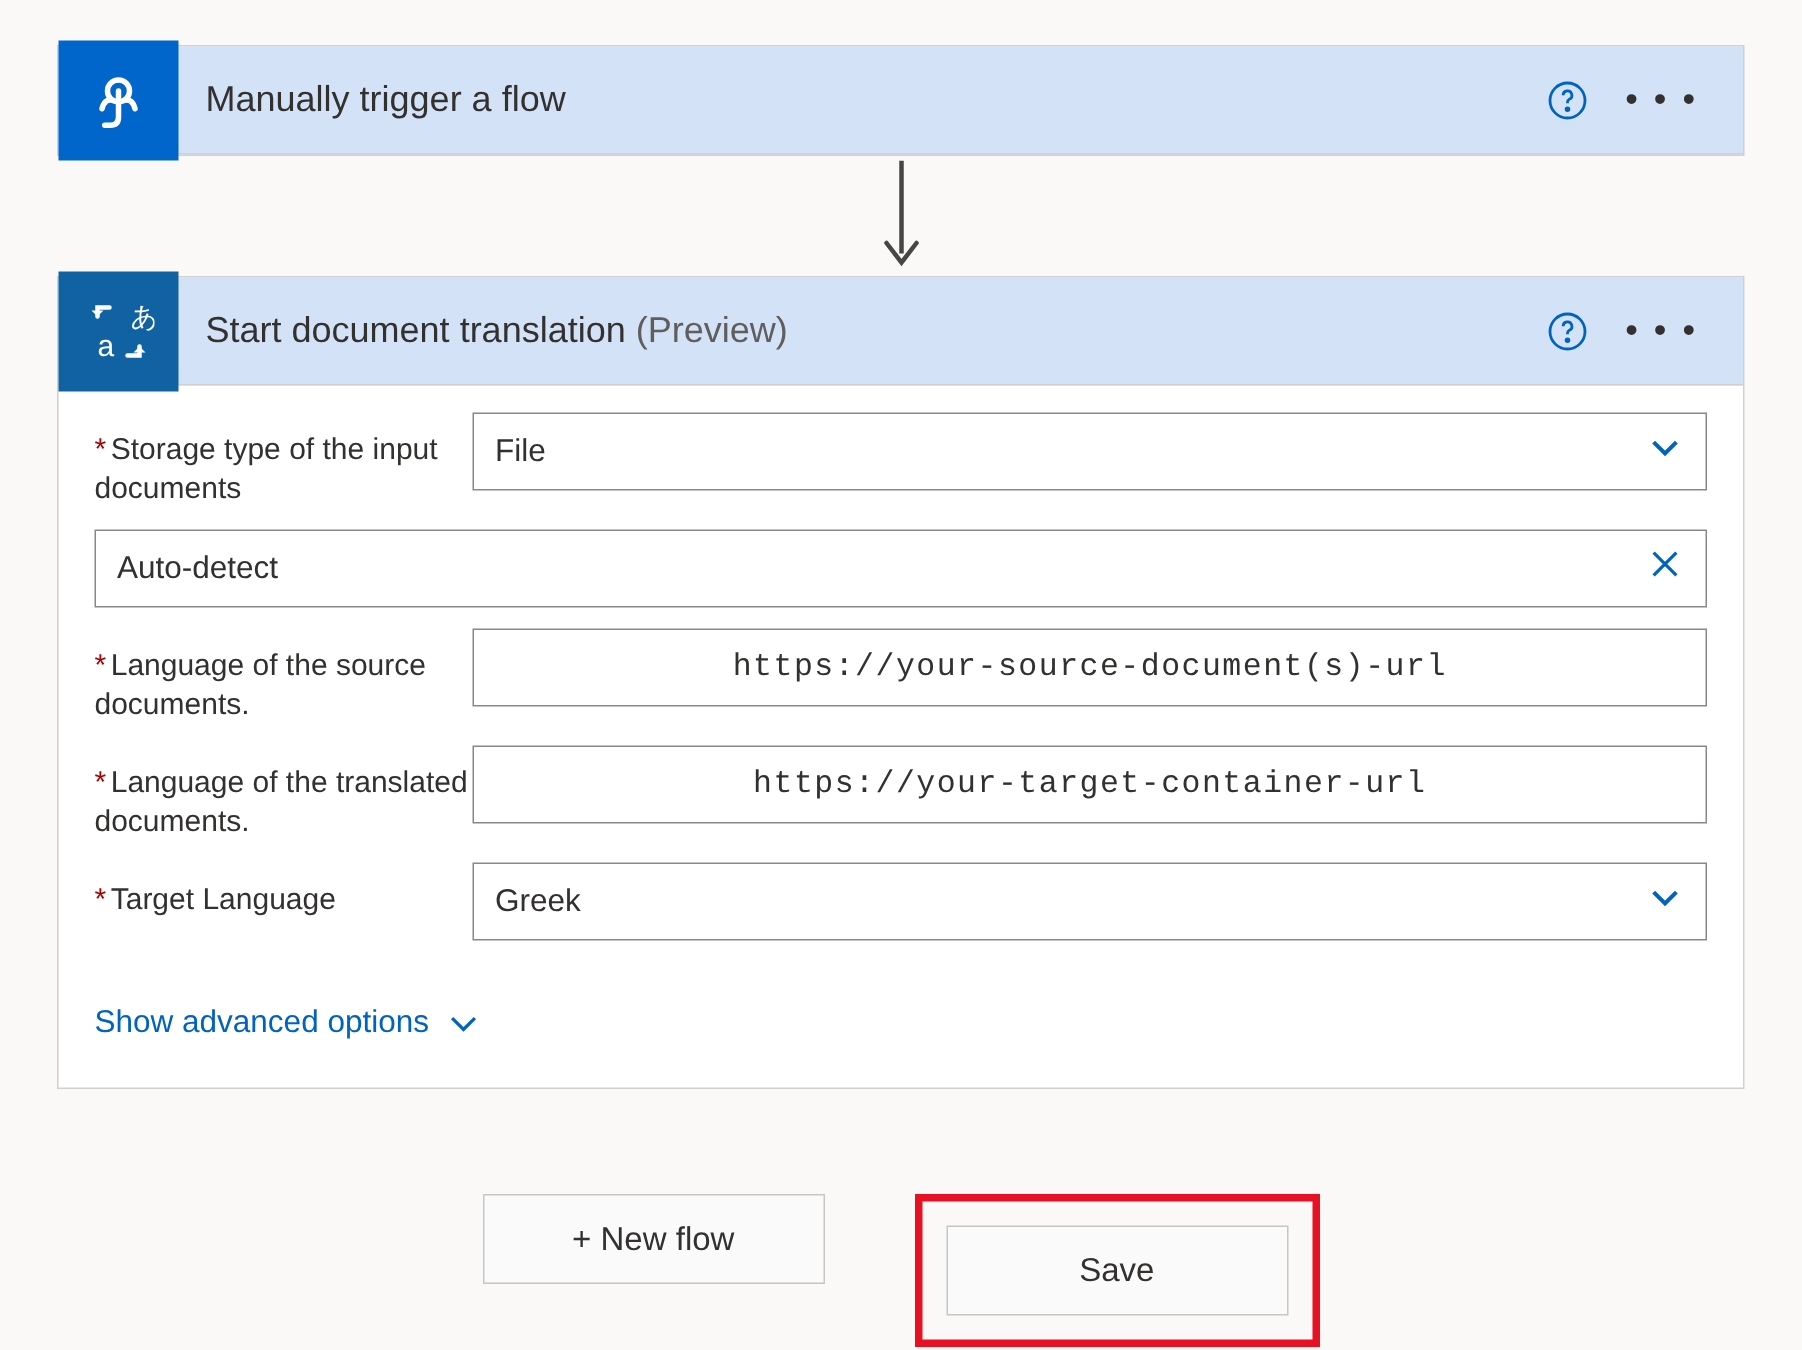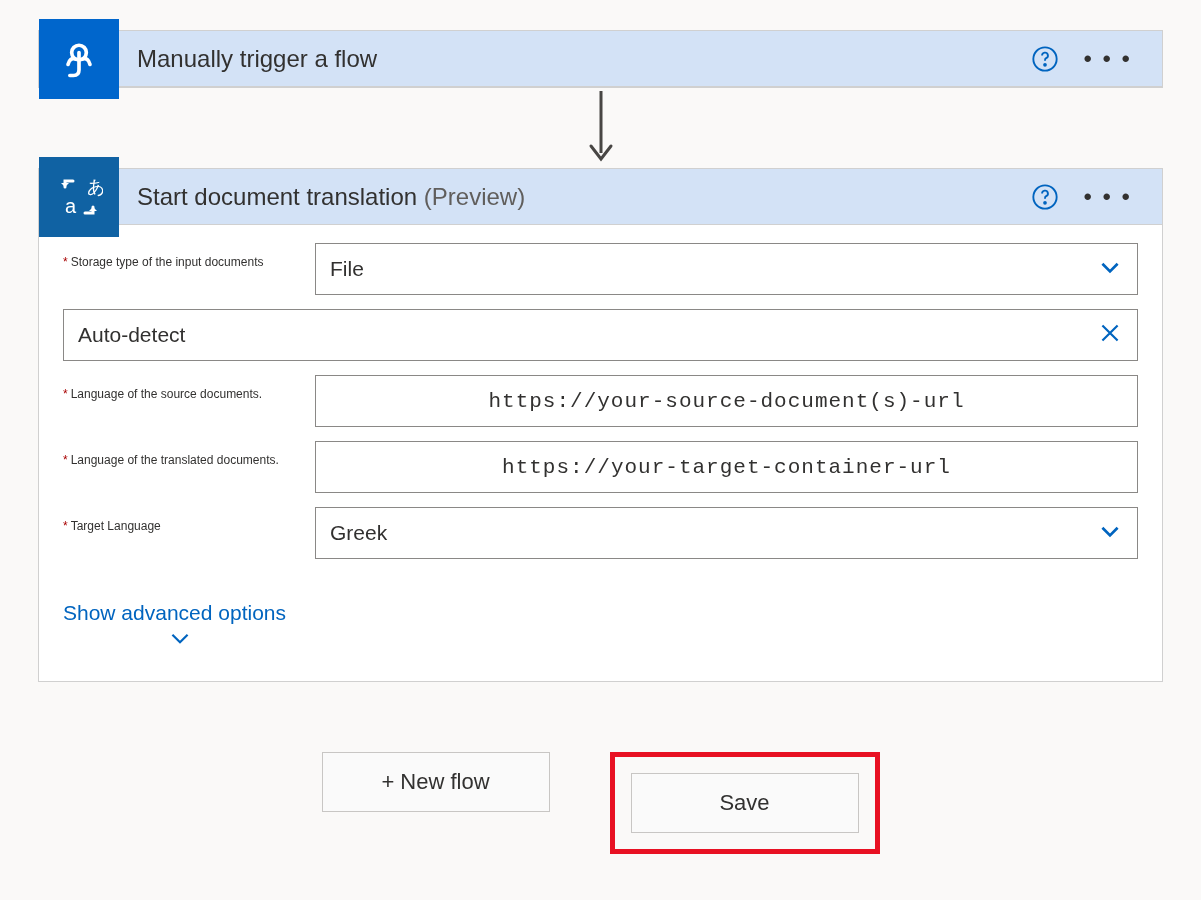--- a/index.html
+++ b/index.html
@@ -13,21 +13,21 @@
     padding: 30px 38px;
   }
   .step-card {
     border: 1px solid #d0d0d0;
     background: #fff;
   }
   .step-header {
     display: flex;
     align-items: center;
     background: #d3e2f6;
-    height: 56px;
+    height: 72px;
     border-bottom: 1px solid #d0d0d0;
   }
   .step-icon {
     width: 80px;
     height: 80px;
     display: flex;
     align-items: center;
     justify-content: center;
     flex-shrink: 0;
   }
@@ -67,21 +67,21 @@
   .form-body {
     padding: 18px 24px 30px 24px;
   }
   .form-row {
     display: flex;
     align-items: flex-start;
     margin-bottom: 14px;
   }
   .form-label {
     width: 252px;
-    font-size: 12px;
+    font-size: 20px;
     color: #323130;
     padding-top: 12px;
     line-height: 1.3;
   }
   .form-label .req {
     color: #a80000;
     margin-right: 3px;
   }
   .form-control {
     flex: 1;
@@ -108,21 +108,20 @@
     width: 26px;
     height: 26px;
   }
   .advanced-link {
     color: #0064bf;
     font-size: 21px;
     cursor: pointer;
     display: inline-flex;
     align-items: center;
     margin-top: 28px;
-    flex-direction: column;
   }
   .advanced-link svg {
     width: 26px;
     height: 26px;
     margin-left: 10px;
   }
   .footer-buttons {
     display: flex;
     justify-content: center;
     gap: 60px;

